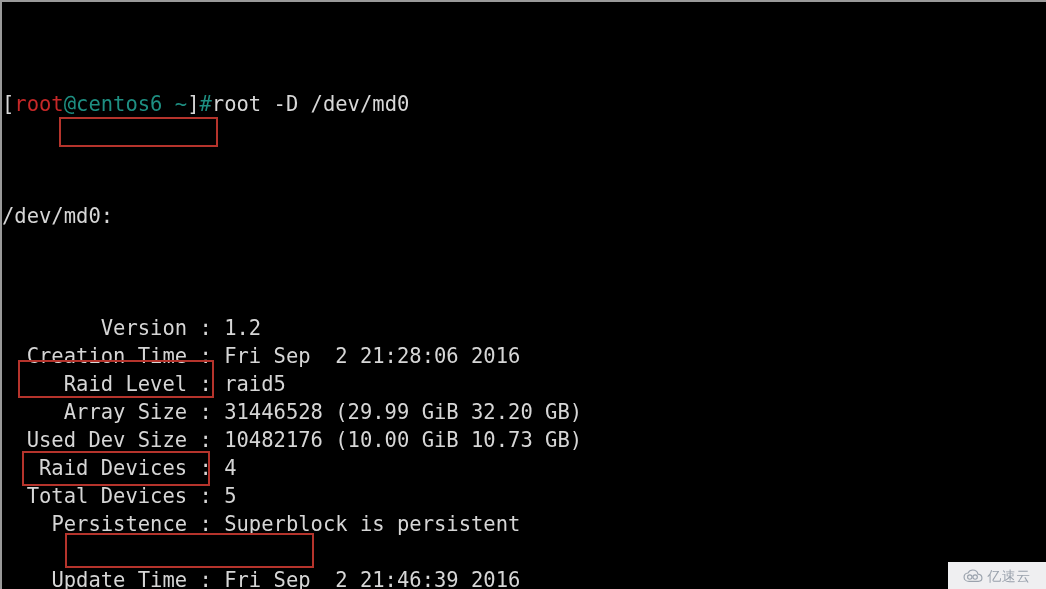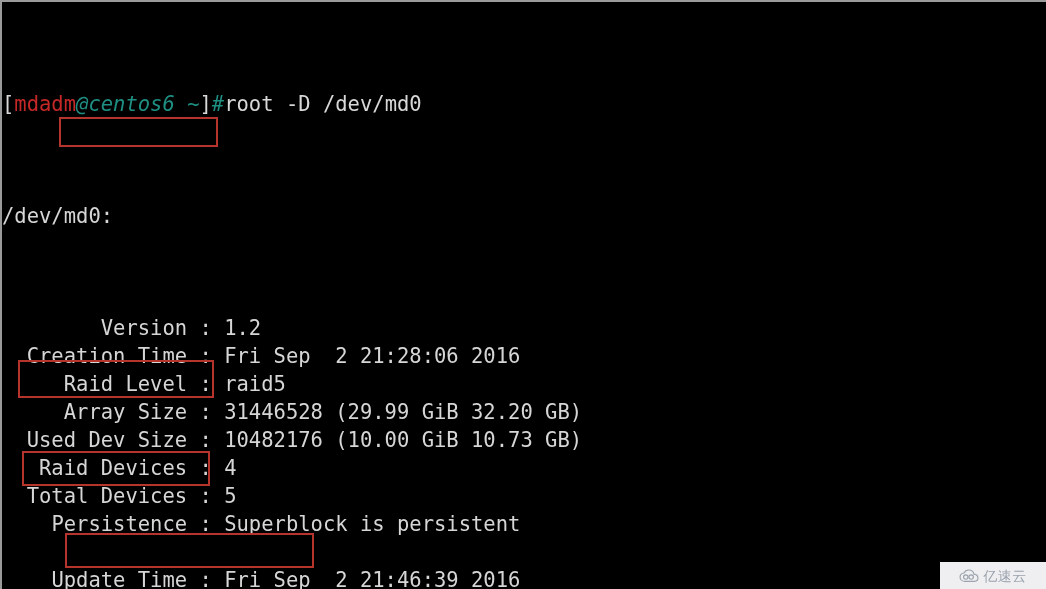--- a/index.html
+++ b/index.html
@@ -28,36 +28,36 @@
     width:1046px;
     font-size:20.5px;
     line-height:28px;
     letter-spacing:0px;
     color:#d6d6d6;
     white-space:pre;
   }
   .line { height:28px; white-space:pre; }
 
   .c-red    { color:#c62828; }
-  .c-teal   { color:#1e8f82;font-style:italic; }
+  .c-teal   { color:#1e8f82; }
   .c-white  { color:#d8d8d8; }
 
   
   .box {
     position:absolute;
     border:2px solid #b5342c;
     pointer-events:none;
     background:transparent;
   }
 
   
   #watermark {
     position:absolute;
     right:0; bottom:0;
-    width:106px; height:27px;
+    width:98px; height:27px;
     background:#efeff1;
     display:flex;
     align-items:center;
     justify-content:center;
     gap:4px;
   }
   #watermark .wm-logo {
     width:20px; height:14px;
     flex:0 0 auto;
   }
@@ -69,21 +69,21 @@
     line-height:1;
   }
 </style>
 </head>
 <body>
 
 <div id="terminal">
 
   <div id="lines">
 
-    <div class="line"><span class="c-white">[</span><span class="c-red">mdadm</span><span class="c-teal">@centos6</span><span class="c-white"> </span><span class="c-teal">~</span><span class="c-white">]</span><span class="c-teal">#</span><span class="c-white">root -D /dev/md0</span></div>
+    <div class="line"><span class="c-white">[</span><span class="c-red">root</span><span class="c-teal">@centos6</span><span class="c-white"> </span><span class="c-teal">~</span><span class="c-white">]</span><span class="c-teal">#</span><span class="c-white">root -D /dev/md0</span></div>
 
     <div class="line">/dev/md0:</div>
 
     <div id="field-lines"><div class="line"><span>        </span><span>Version</span><span> : </span><span>1.2</span></div><div class="line"><span>  </span><span>Creation Time</span><span> : </span><span>Fri Sep  2 21:28:06 2016</span></div><div class="line"><span>     </span><span>Raid Level</span><span> : </span><span>raid5</span></div><div class="line"><span>     </span><span>Array Size</span><span> : </span><span>31446528 (29.99 GiB 32.20 GB)</span></div><div class="line"><span>  </span><span>Used Dev Size</span><span> : </span><span>10482176 (10.00 GiB 10.73 GB)</span></div><div class="line"><span>   </span><span>Raid Devices</span><span> : </span><span>4</span></div><div class="line"><span>  </span><span>Total Devices</span><span> : </span><span>5</span></div><div class="line"><span>    </span><span>Persistence</span><span> : </span><span>Superblock is persistent</span></div><div class="line"> </div><div class="line"><span>    </span><span>Update Time</span><span> : </span><span>Fri Sep  2 21:46:39 2016</span></div></div>
 
   </div>
 
   <div id="annotation-layer">
       <div class="box" style="left: 57px; top: 115px; width: 159px; height: 30px; border-color: rgb(181, 52, 44);"></div>
       <div class="box" style="left: 16px; top: 358px; width: 196px; height: 38px; border-color: rgb(181, 52, 44);"></div>

